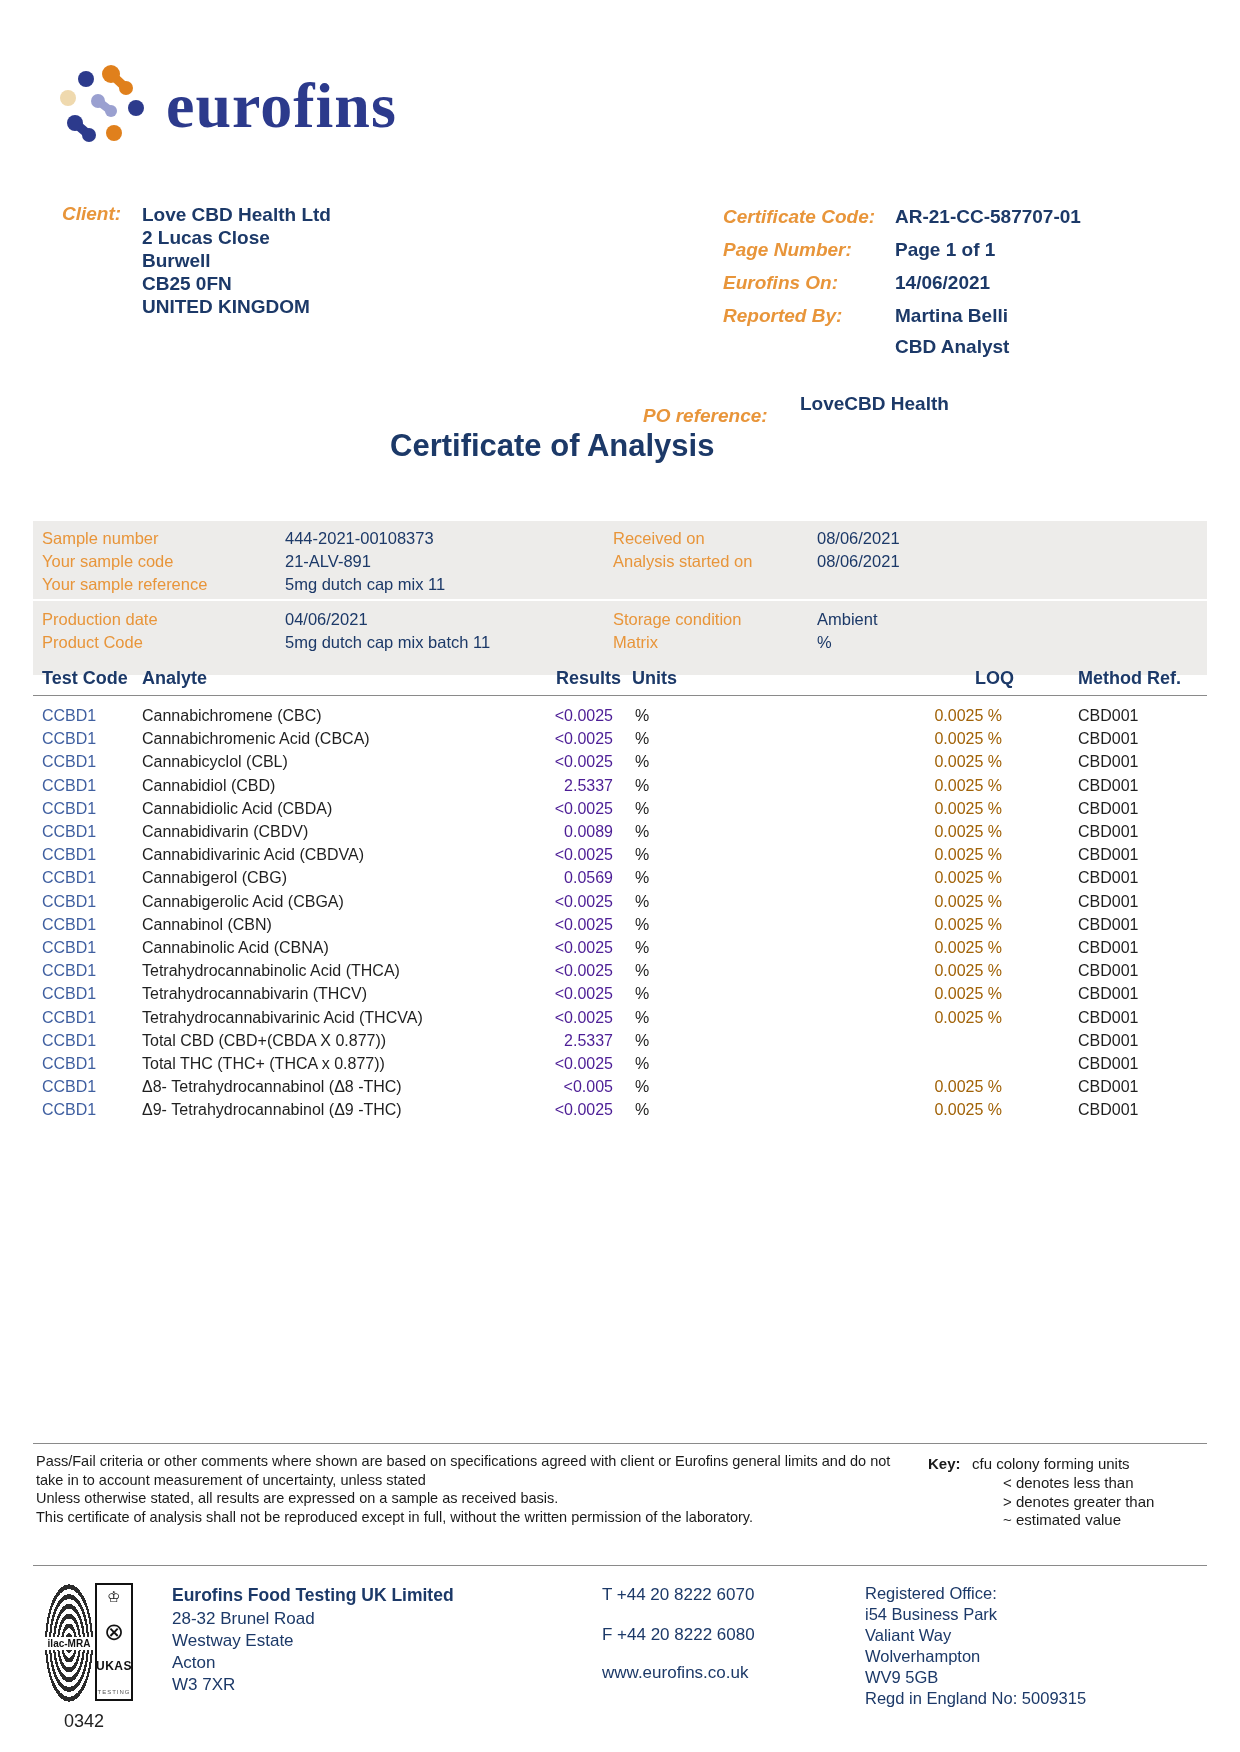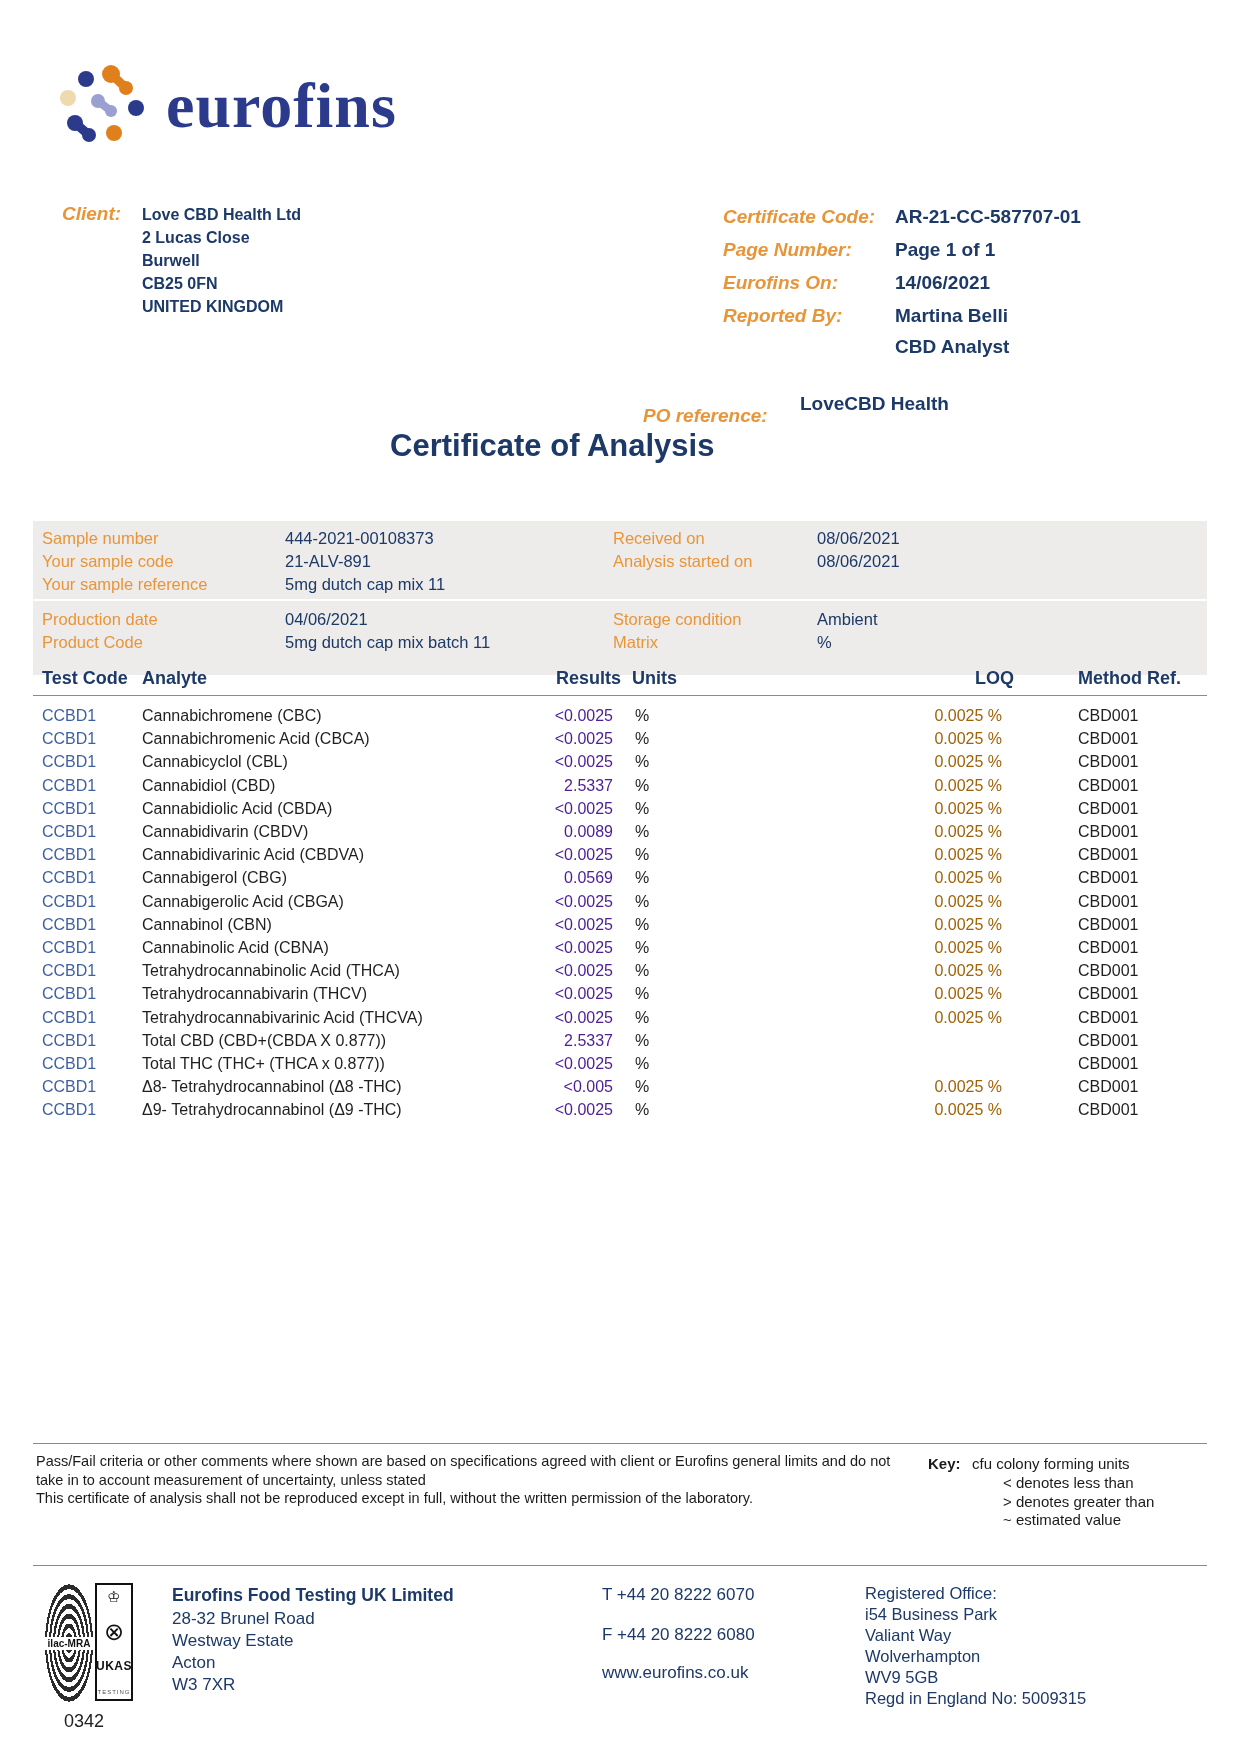--- a/index.html
+++ b/index.html
@@ -14,21 +14,21 @@
   .logo-text {
     font-family: "Liberation Serif", "DejaVu Serif", serif;
     font-size: 64px; font-weight: 600; color: #2c3a8c; letter-spacing: 1px;
     margin-left: 14px; line-height: 1;
   }
   
   .lbl-orange { color: #e8953a; font-weight: bold; font-style: italic; font-size: 19px; }
   .val-navy  { color: #1c3968; font-weight: bold; font-size: 19px; }
   .client-label { position: absolute; left: 62px; top: 203px; }
   .client-lines { position: absolute; left: 142px; top: 203px; }
-  .client-lines div { color: #1c3968; font-weight: bold; font-size: 16px; line-height: 23px; }
+  .client-lines div { color: #1c3968; font-weight: bold; font-size: 19px; line-height: 23px; }
   .meta-label { position: absolute; left: 723px; }
   .meta-value { position: absolute; left: 895px; }
   .po-label   { position: absolute; left: 643px; top: 393px; margin-top: 12px; }
   .po-value   { position: absolute; left: 800px; top: 393px; }
   .doc-title {
     position: absolute; left: 390px; top: 428px;
     font-size: 31px; font-weight: bold; color: #1c3968;
   }
   
   .band { position: absolute; left: 33px; width: 1174px; background: #edecea; }
@@ -309,20 +309,21 @@
         <span class="c-unit">%</span>
         <span class="c-loq">0.0025 %</span>
         <span class="c-method">CBD001</span>
       </div>
     </div>
 
   <div class="hline" style="top:1443px"></div>
   <div class="disclaimer">
       <div>Pass/Fail criteria or other comments where shown are based on specifications agreed with client or Eurofins general limits and do not</div>
       <div>take in to account measurement of uncertainty, unless stated</div>
+      <div>Unless otherwise stated, all results are expressed on a sample as received basis.</div>
       <div>This certificate of analysis shall not be reproduced except in full, without the written permission of the laboratory.</div>
     </div>
   <div class="key-label">Key:</div>
   <div class="key-first">cfu colony forming units</div>
   <div class="key-items">
       <div>&lt; denotes less than</div>
       <div>&gt; denotes greater than</div>
       <div>~ estimated value</div>
     </div>
 

